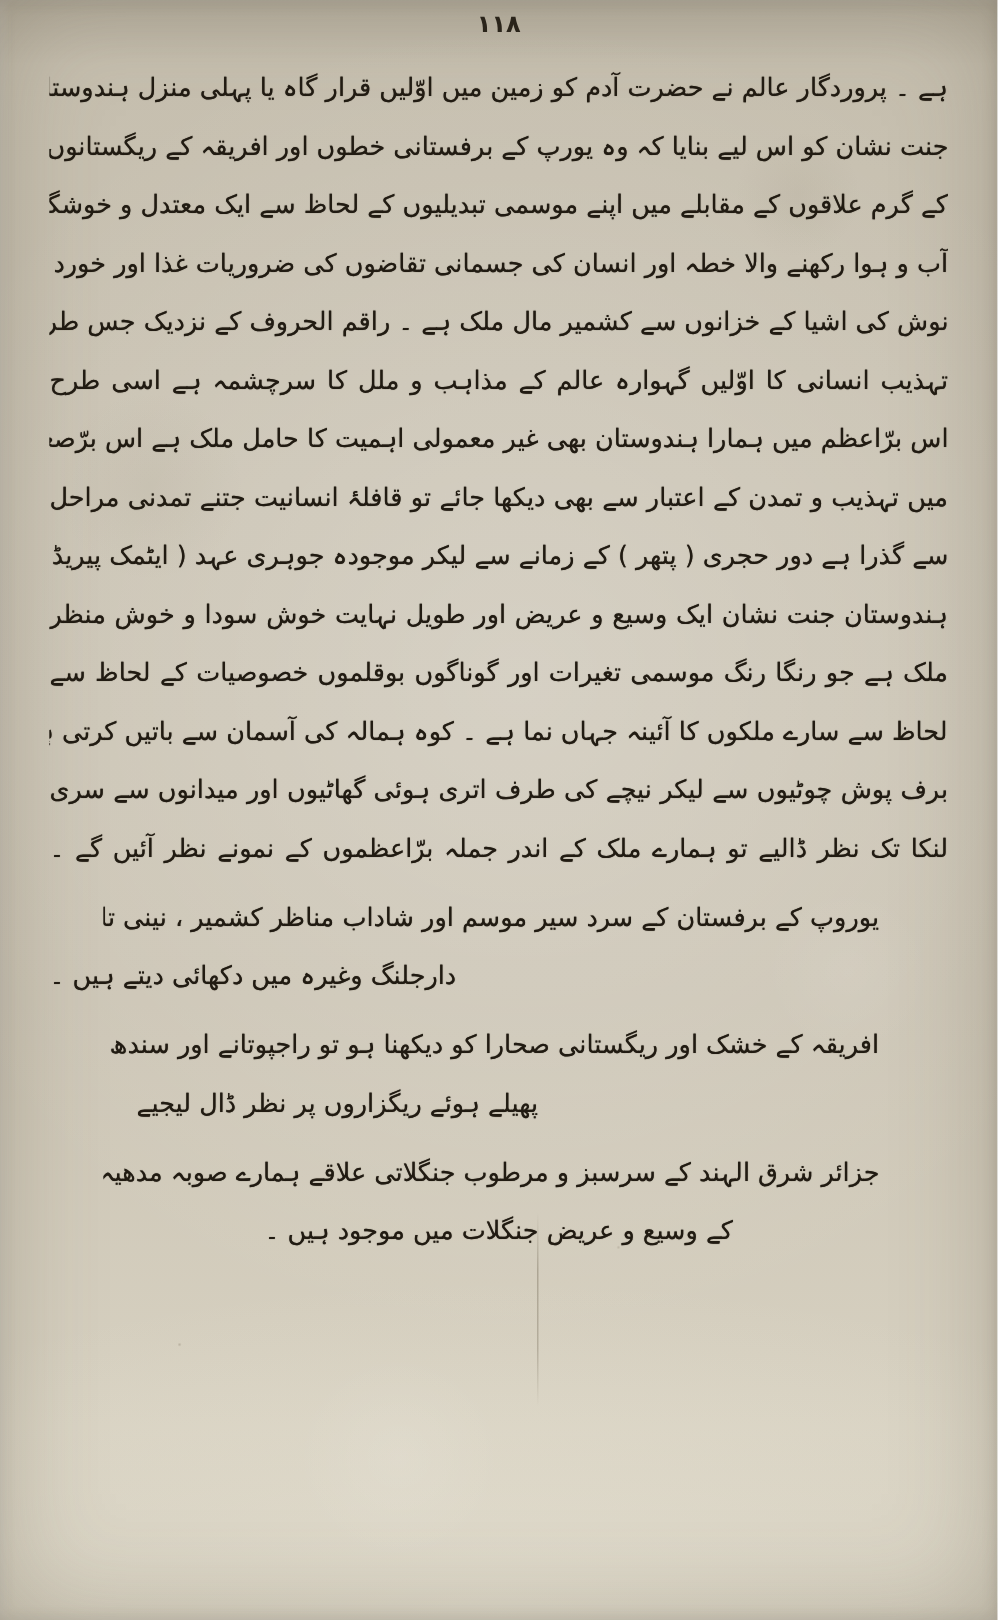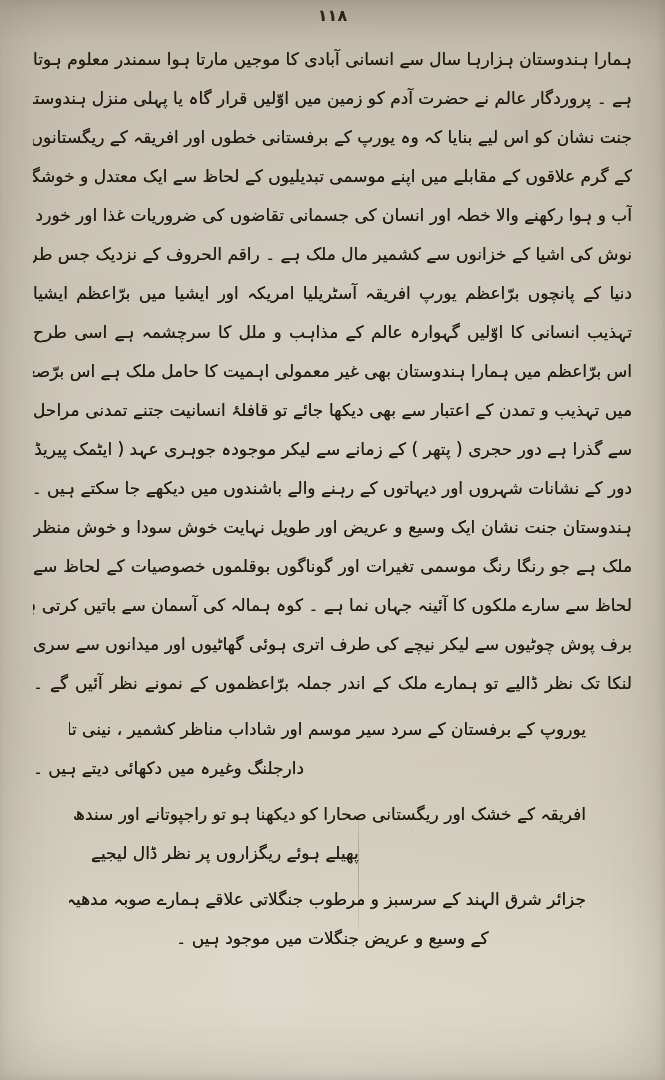--- a/index.html
+++ b/index.html
@@ -93,32 +93,29 @@
 </head>
 <body>
 
 <div class="scan-page">
   <div class="paper-grain"></div>
   <div class="crease"></div>
 
   <div class="page-number">۱۱۸</div>
 
   <div class="text-block">
-    <div class="text-line">ہمارا ہندوستان ہزارہا سال سے انسانی آبادی کا موجیں مارتا ہوا سمندر معلوم ہوتا</div>
     <div class="text-line">ہے ۔ پروردگار عالم نے حضرت آدم کو زمین میں اوّلیں قرار گاہ یا پہلی منزل ہندوستان</div>
     <div class="text-line">جنت نشان کو اس لیے بنایا کہ وہ یورپ کے برفستانی خطوں اور افریقہ کے ریگستانوں</div>
     <div class="text-line">کے گرم علاقوں کے مقابلے میں اپنے موسمی تبدیلیوں کے لحاظ سے ایک معتدل و خوشگوار</div>
     <div class="text-line">آب و ہوا رکھنے والا خطہ اور انسان کی جسمانی تقاضوں کی ضروریات غذا اور خورد و</div>
     <div class="text-line">نوش کی اشیا کے خزانوں سے کشمیر مال ملک ہے ۔ راقم الحروف کے نزدیک جس طرح</div>
-    <div class="text-line">دنیا کے پانچوں برّاعظم یورپ افریقہ آسٹریلیا امریکہ اور ایشیا میں برّاعظم ایشیا</div>
     <div class="text-line">تہذیب انسانی کا اوّلیں گہوارہ عالم کے مذاہب و ملل کا سرچشمہ ہے اسی طرح</div>
     <div class="text-line">اس برّاعظم میں ہمارا ہندوستان بھی غیر معمولی اہمیت کا حامل ملک ہے اس برّصغیر</div>
     <div class="text-line">میں تہذیب و تمدن کے اعتبار سے بھی دیکھا جائے تو قافلۂ انسانیت جتنے تمدنی مراحل</div>
     <div class="text-line">سے گذرا ہے دور حجری ( پتھر ) کے زمانے سے لیکر موجودہ جوہری عہد ( ایٹمک پیریڈ )</div>
-    <div class="text-line">دور کے نشانات شہروں اور دیہاتوں کے رہنے والے باشندوں میں دیکھے جا سکتے ہیں ۔</div>
     <div class="text-line">ہندوستان جنت نشان ایک وسیع و عریض اور طویل نہایت خوش سودا و خوش منظر</div>
     <div class="text-line">ملک ہے جو رنگا رنگ موسمی تغیرات اور گوناگوں بوقلموں خصوصیات کے لحاظ سے</div>
     <div class="text-line">لحاظ سے سارے ملکوں کا آئینہ جہاں نما ہے ۔ کوہ ہمالہ کی آسمان سے باتیں کرتی ہوئی</div>
     <div class="text-line">برف پوش چوٹیوں سے لیکر نیچے کی طرف اتری ہوئی گھاٹیوں اور میدانوں سے سری</div>
     <div class="text-line">لنکا تک نظر ڈالیے تو ہمارے ملک کے اندر جملہ برّاعظموں کے نمونے نظر آئیں گے ۔</div>
 
     <div class="text-line para-gap indent">یوروپ کے برفستان کے سرد سیر موسم اور شاداب مناظر کشمیر ، نینی تال ،</div>
     <div class="text-line flush-left">دارجلنگ وغیرہ میں دکھائی دیتے ہیں ۔</div>
 
     <div class="text-line para-gap indent">افریقہ کے خشک اور ریگستانی صحارا کو دیکھنا ہو تو راجپوتانے اور سندھ کے</div>

